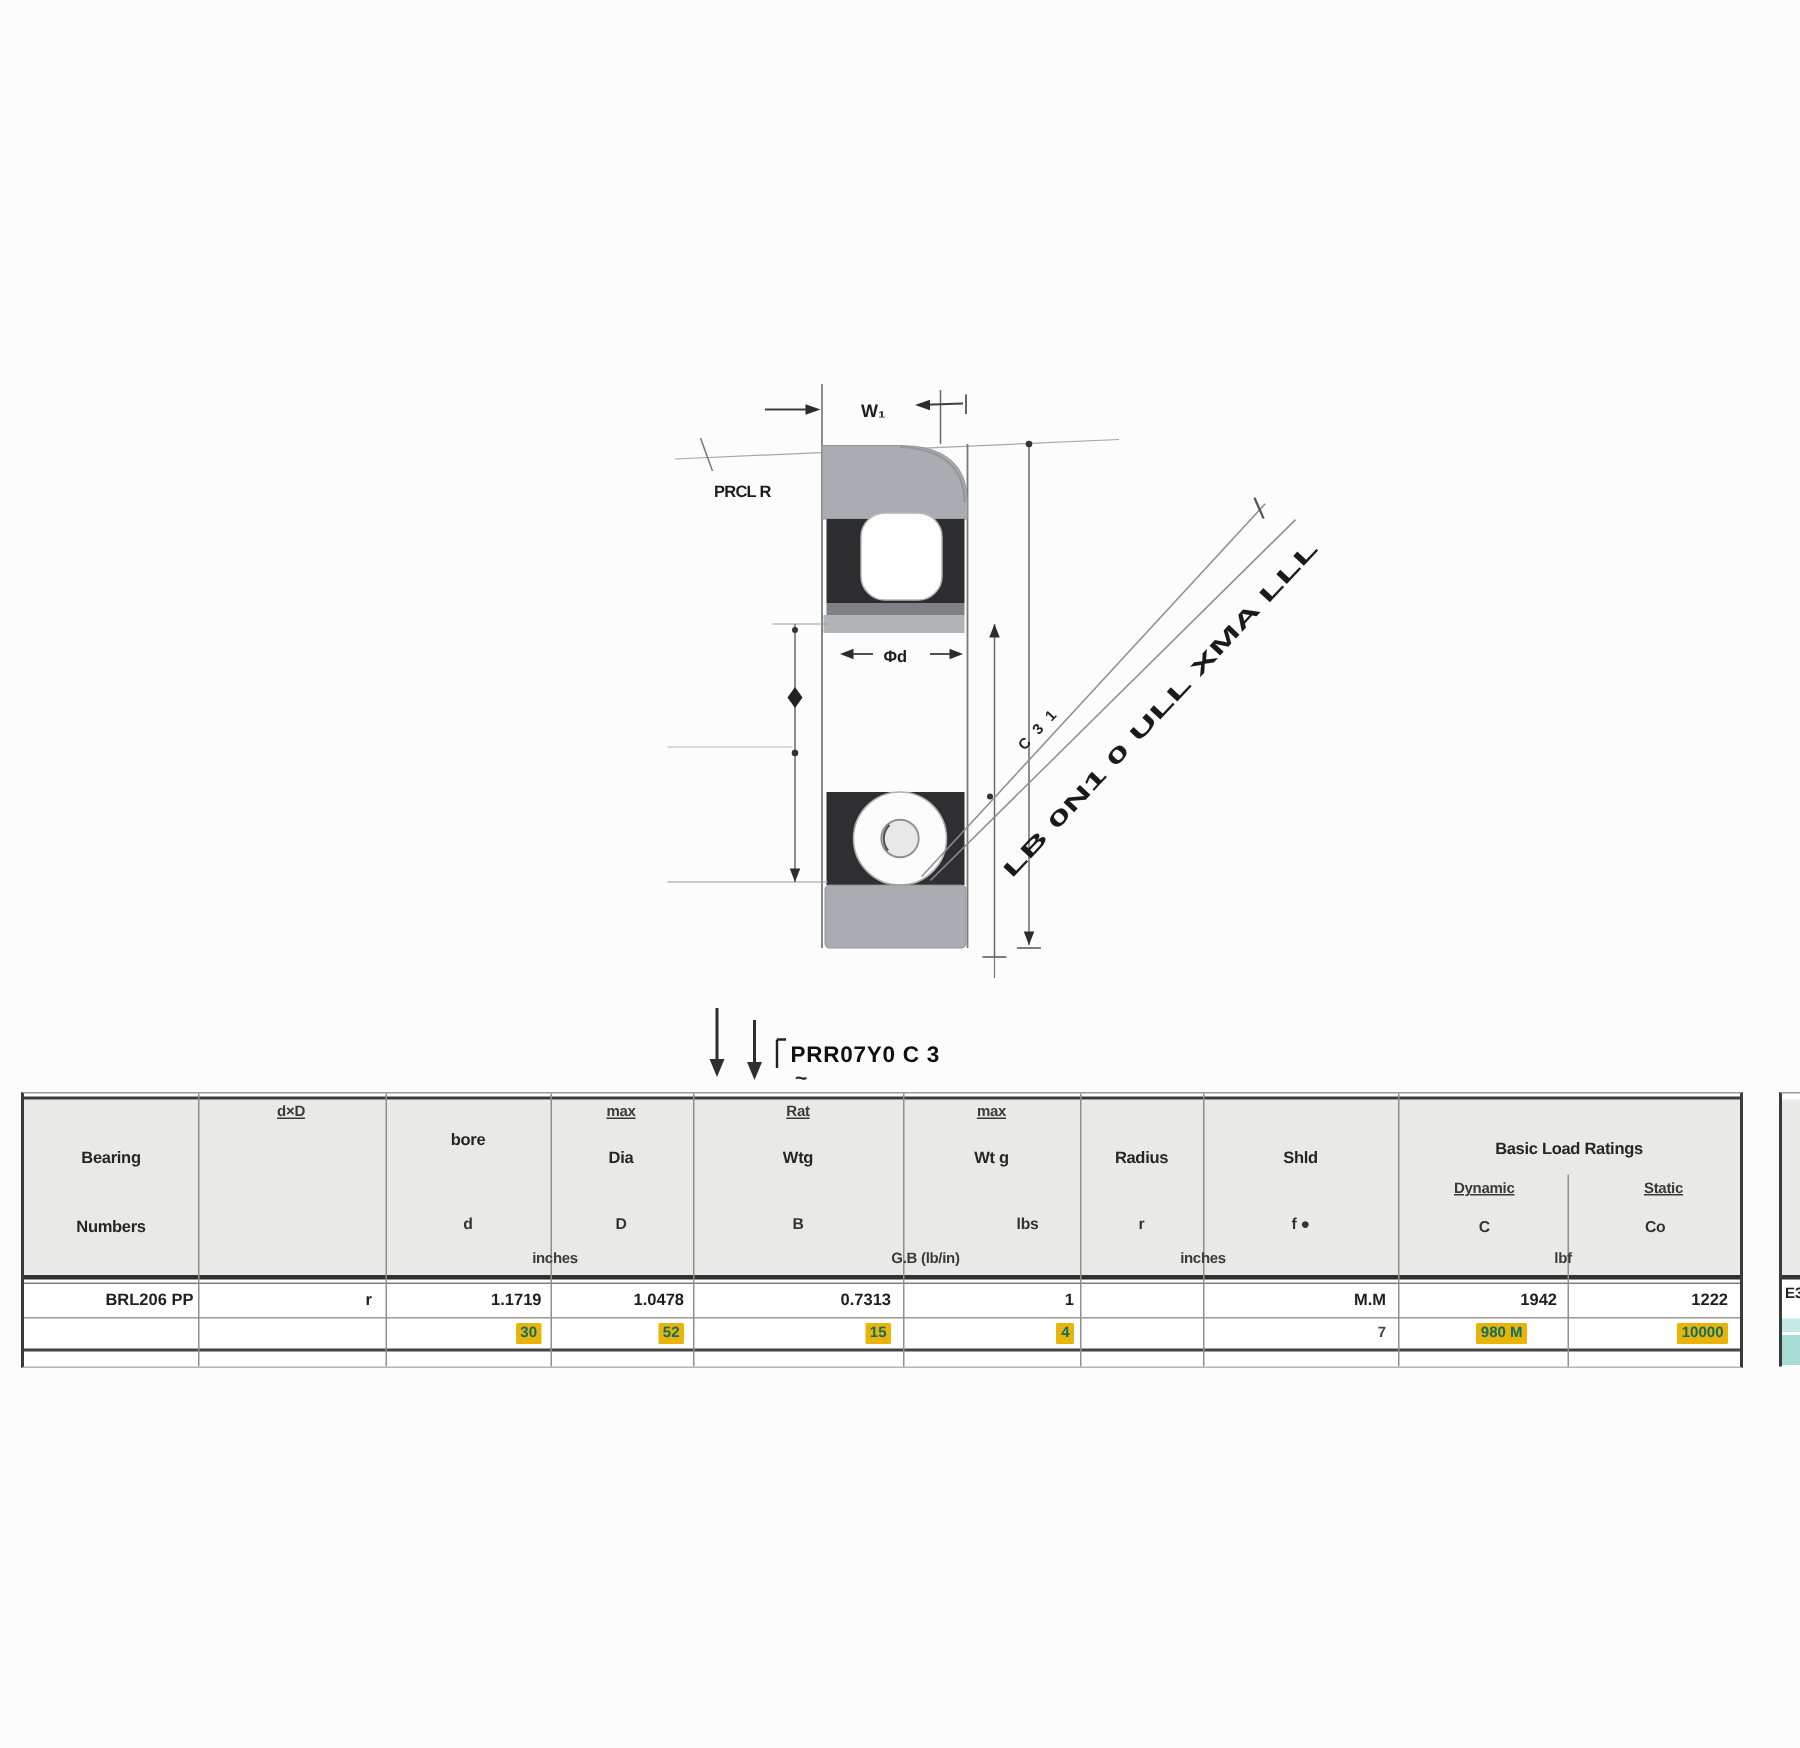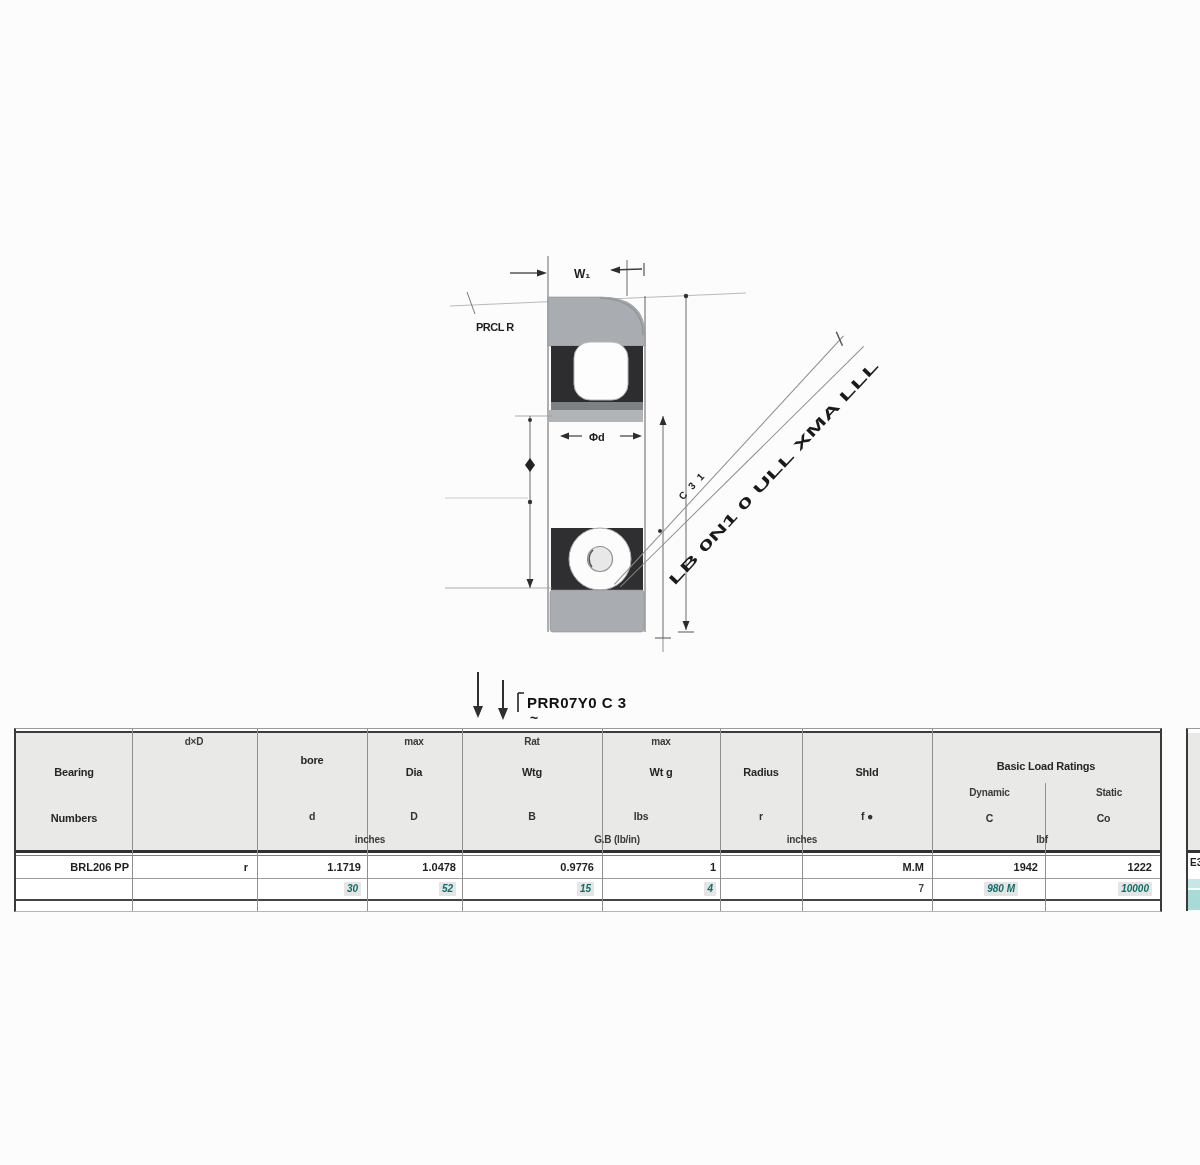--- a/index.html
+++ b/index.html
@@ -8,27 +8,27 @@
   .abs{position:absolute;}
   
   #spec-table{position:absolute;left:14px;top:728px;width:1144px;height:182px;
     border-left:2px solid #3a3a3a;border-right:2px solid #3a3a3a;
     border-top:1px solid #9a9a9a;border-bottom:1px solid #b5b5b5;background:#fff;}
   .hdr-bg{position:absolute;left:0;right:0;top:4px;height:117px;background:#e9e9e8;}
   .vl{position:absolute;top:0;bottom:0;width:1px;background:#8f8f8f;}
   .hl{position:absolute;left:0;right:0;height:1px;background:#8f8f8f;}
   .cell{position:absolute;font-weight:bold;color:#262626;white-space:nowrap;line-height:14px;}
   .hc{text-align:center;font-size:11px;letter-spacing:-0.2px;}
-  .ht{font-size:10px;color:#3a3a3a;}
+  .ht{font-size:10px;color:#3a3a3a;text-decoration:underline;}
   .hs{font-size:10.5px;color:#333;}
   .hu{font-size:10px;color:#3b3b3b;}
   .dv{font-size:11px;color:#1f1f1f;text-align:right;line-height:22px;height:22px;}
   .tealrow{line-height:20px;height:20px;text-align:right;font-size:10px;}
-  .teal{background:#e5e5e5;color:#0d6e68;padding:0 3px;display:inline-block;line-height:14px;
-    border-radius:1px;font-weight:bold;font-style:italic;}
+  .teal{background:#eab308;color:#0d6e68;padding:0 3px;display:inline-block;line-height:14px;
+    border-radius:1px;font-weight:bold;}
   
   #edge-table{position:absolute;left:1186px;top:728px;width:14px;height:182px;
     border-left:2px solid #3a3a3a;border-top:1px solid #9a9a9a;background:#fff;}
   #edge-table .g{position:absolute;left:0;right:0;top:4px;height:117px;background:#e9e9e8;}
   #edge-table .s1{position:absolute;left:0;right:0;top:121px;height:3px;background:#333;}
   #edge-table .txt{position:absolute;left:2px;top:128px;font-size:10px;font-weight:bold;color:#222;}
   #edge-table .t1{position:absolute;left:0;right:0;top:150px;height:9px;background:#c2e9e5;}
   #edge-table .t2{position:absolute;left:0;right:0;top:161px;height:20px;background:#a6dbd6;}
   svg text{font-family:"Liberation Sans",sans-serif;}
 </style>
@@ -153,21 +153,21 @@
     <div class="cell hc ht" style="left:353px;top:6px;width:90px">max</div>
     <div class="cell hc" style="left:353px;top:36px;width:90px">Dia</div>
     <div class="cell hc hs" style="left:353px;top:80px;width:90px">D</div>
 
     <div class="cell hc ht" style="left:448px;top:6px;width:136px">Rat</div>
     <div class="cell hc" style="left:448px;top:36px;width:136px">Wtg</div>
     <div class="cell hc hs" style="left:448px;top:80px;width:136px">B</div>
 
     <div class="cell hc ht" style="left:588px;top:6px;width:114px">max</div>
     <div class="cell hc" style="left:588px;top:36px;width:114px">Wt g</div>
-    <div class="cell hc hs" style="left:568px;top:80px;width:114px">lbs</div>
+    <div class="cell hc hs" style="left:612px;top:80px;width:114px">lbs</div>
 
     <div class="cell hc" style="left:706px;top:36px;width:78px">Radius</div>
     <div class="cell hc hs" style="left:706px;top:80px;width:78px">r</div>
 
     <div class="cell hc" style="left:788px;top:36px;width:126px">Shld</div>
     <div class="cell hc hs" style="left:788px;top:80px;width:126px">f ●</div>
 
     <div class="cell hc" style="left:918px;top:30px;width:224px">Basic Load Ratings</div>
     <div class="cell hc ht" style="left:918px;top:57px;width:111px">Dynamic</div>
     <div class="cell hc ht" style="left:1031px;top:57px;width:124px">Static</div>
@@ -176,21 +176,21 @@
 
     <div class="cell hc hu" style="left:304px;top:104px;width:100px">inches</div>
     <div class="cell hc hu" style="left:546px;top:104px;width:110px">G.B (lb/in)</div>
     <div class="cell hc hu" style="left:736px;top:104px;width:100px">inches</div>
     <div class="cell hc hu" style="left:976px;top:104px;width:100px">lbf</div>
 
     <div class="cell dv" style="left:8px;top:127px;width:105px;text-align:right">BRL206 PP</div>
     <div class="cell dv" style="left:120px;top:127px;width:112px">r</div>
     <div class="cell dv" style="left:245px;top:127px;width:100px">1.1719</div>
     <div class="cell dv" style="left:355px;top:127px;width:85px">1.0478</div>
-    <div class="cell dv" style="left:450px;top:127px;width:128px">0.9776</div>
+    <div class="cell dv" style="left:450px;top:127px;width:128px">0.7313</div>
     <div class="cell dv" style="left:590px;top:127px;width:110px">1</div>
     <div class="cell dv" style="left:790px;top:127px;width:118px">M.M</div>
     <div class="cell dv" style="left:920px;top:127px;width:102px">1942</div>
     <div class="cell dv" style="left:1033px;top:127px;width:103px">1222</div>
 
     <div class="cell tealrow" style="left:245px;top:150px;width:100px"><span class="teal">30</span></div>
     <div class="cell tealrow" style="left:355px;top:150px;width:85px"><span class="teal">52</span></div>
     <div class="cell tealrow" style="left:450px;top:150px;width:128px"><span class="teal">15</span></div>
     <div class="cell tealrow" style="left:590px;top:150px;width:110px"><span class="teal">4</span></div>
     <div class="cell tealrow" style="left:790px;top:150px;width:118px;color:#444">7</div>

